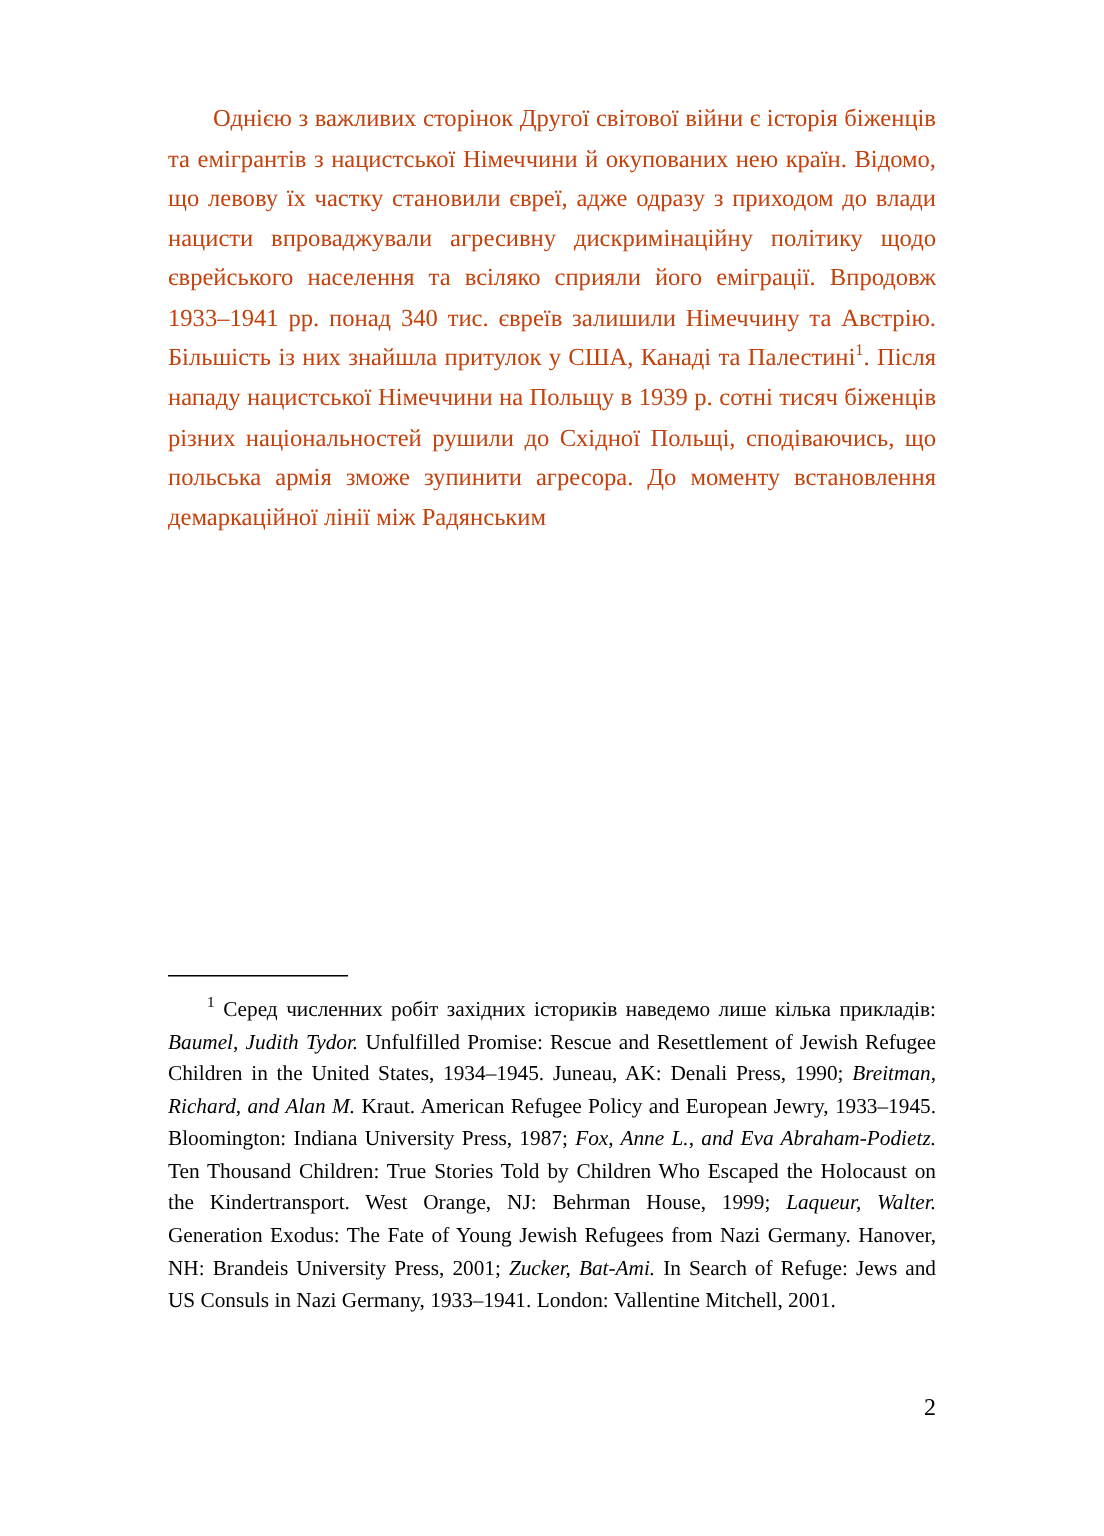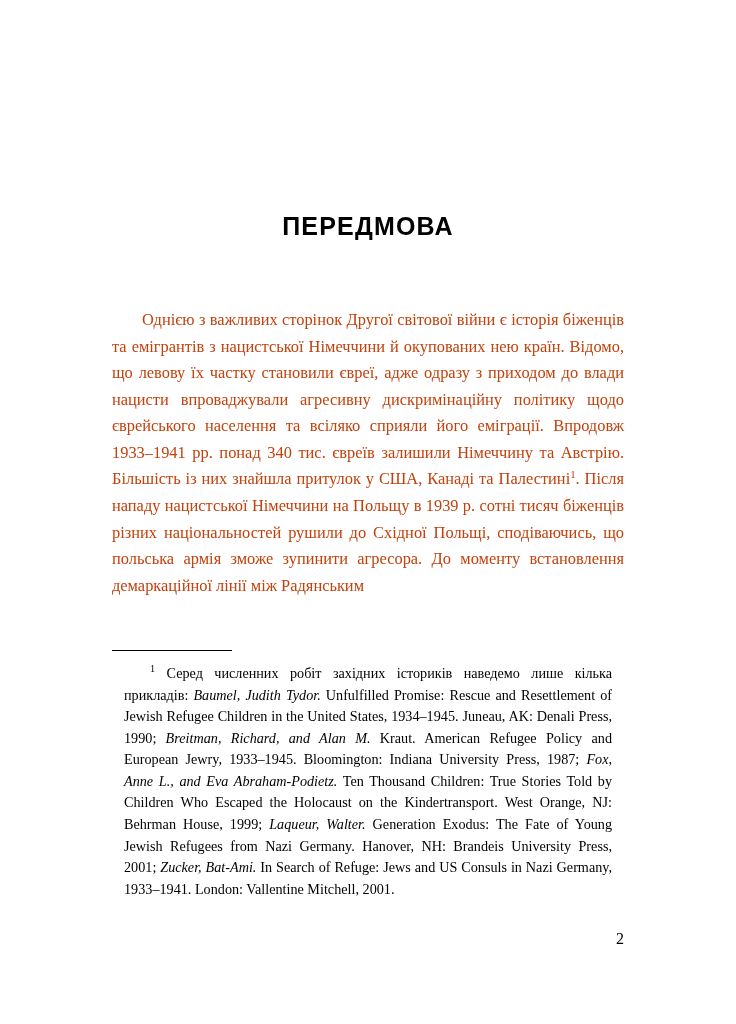--- a/index.html
+++ b/index.html
@@ -54,21 +54,21 @@
     right: 112px;
     top: 650px;
   }
   .footnote-rule {
     width: 120px;
     height: 1px;
     background: #000000;
     margin: 0 0 12px 0;
   }
   .footnote-text {
-    margin: 12px;
+    margin: 0;
     font-size: 14.2px;
     line-height: 1.52;
     text-align: justify;
     text-indent: 26px;
     color: #000000;
   }
   .footnote-text sup {
     font-size: 0.72em;
     vertical-align: super;
     line-height: 0;
@@ -82,21 +82,20 @@
     bottom: 76px;
     font-size: 16px;
     color: #000000;
   }
 </style>
 </head>
 <body>
 
 <div class="page">
 
-  <h1 class="chapter-title">ПЕРЕДМОВА</h1>
 
   <p class="body-text"><span>Однією з важливих сторінок Другої світової війни є історія біженців та емігрантів з нацистської Німеччини й окупованих нею країн. Відомо, що левову їх частку становили євреї, адже одразу з приходом до влади нацисти впроваджували агресивну дискримінаційну політику щодо єврейського населення та всіляко сприяли його еміграції. Впродовж 1933–1941 рр. понад 340 тис. євреїв залишили Німеччину та Австрію. Більшість із них знайшла притулок у США, Канаді та Палестині</span><sup>1</sup><span>. Після нападу нацистської Німеччини на Польщу в 1939 р. сотні тисяч біженців різних національностей рушили до Східної Польщі, сподіваючись, що польська армія зможе зупинити агресора. До моменту встановлення демаркаційної лінії між Радянським</span></p>
 
   <div class="footnote-area">
     <div class="footnote-rule"></div>
     <p class="footnote-text"><sup>1</sup> <span>Серед численних робіт західних істориків наведемо лише кілька прикладів: </span><i>Baumel, Judith Tydor.</i><span> Unfulfilled Promise: Rescue and Resettlement of Jewish Refugee Children in the United States, 1934–1945. Juneau, AK: Denali Press, 1990; </span><i>Breitman, Richard, and Alan M.</i><span> Kraut. American Refugee Policy and European Jewry, 1933–1945. Bloomington: Indiana University Press, 1987; </span><i>Fox, Anne L., and Eva Abraham-Podietz.</i><span> Ten Thousand Children: True Stories Told by Children Who Escaped the Holocaust on the Kindertransport. West Orange, NJ: Behrman House, 1999; </span><i>Laqueur, Walter.</i><span> Generation Exodus: The Fate of Young Jewish Refugees from Nazi Germany. Hanover, NH: Brandeis University Press, 2001; </span><i>Zucker, Bat-Ami.</i><span> In Search of Refuge: Jews and US Consuls in Nazi Germany, 1933–1941. London: Vallentine Mitchell, 2001.</span></p>
   </div>
 
   <div class="page-number">2</div>
 

